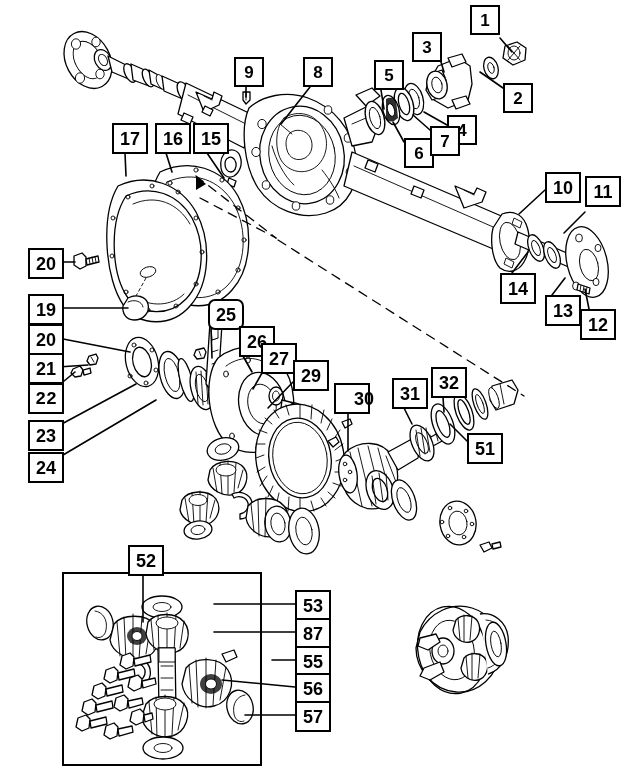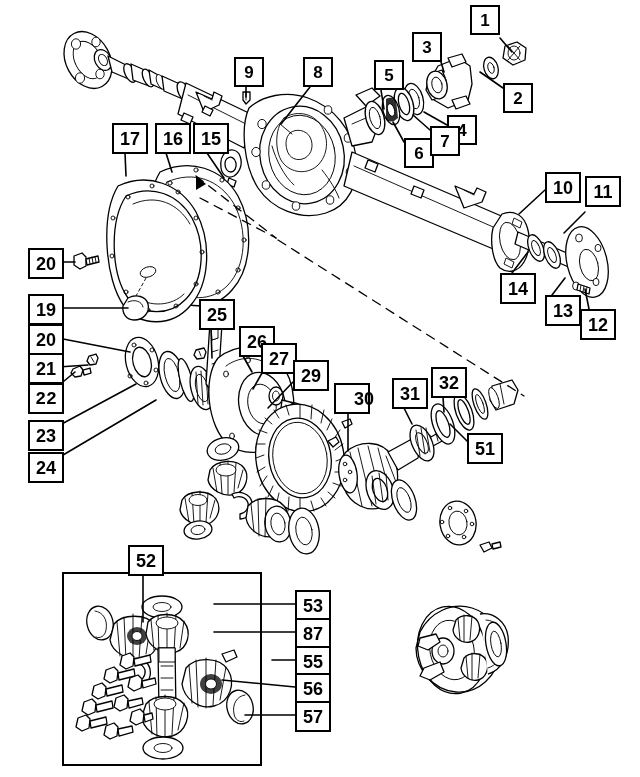--- a/index.html
+++ b/index.html
@@ -578,21 +578,21 @@
       <div class="callout c-md" style="left: 193px; top: 123px;">15</div>
       <div class="callout c-md" style="left: 155px; top: 123px;">16</div>
       <div class="callout c-md" style="left: 112px; top: 123px;">17</div>
       <div class="callout c-md" style="left: 28px; top: 248px;">20</div>
       <div class="callout c-md" style="left: 28px; top: 294px;">19</div>
       <div class="callout c-md" style="left: 28px; top: 324px; text-align: center;">20</div>
       <div class="callout c-md" style="left: 28px; top: 353px;">21</div>
       <div class="callout c-md" style="left: 28px; top: 383px; font-family: Liberation Mono, monospace;">22</div>
       <div class="callout c-md" style="left: 28px; top: 420px;">23</div>
       <div class="callout c-md" style="left: 28px; top: 452px;">24</div>
-      <div class="callout c-md" style="left: 199px; top: 299px;">25</div>
+      <div class="callout c-md" style="left: 208px; top: 299px; border-radius: 7px;">25</div>
       <div class="callout c-md" style="left: 239px; top: 326px;">26</div>
       <div class="callout c-md" style="left: 261px; top: 343px;">27</div>
       <div class="callout c-md" style="left: 293px; top: 360px;">29</div>
       <div class="callout c-md" style="left: 334px; top: 383px; padding-left: 24px;">30</div>
       <div class="callout c-md" style="left: 392px; top: 378px;">31</div>
       <div class="callout c-md" style="left: 431px; top: 367px;">32</div>
       <div class="callout c-md" style="left: 467px; top: 433px;">51</div>
       <div class="callout c-md" style="left: 128px; top: 545px;">52</div>
       <div class="callout c-md" style="left: 295px; top: 590px;">53</div>
       <div class="callout c-md" style="left: 295px; top: 618px;">87</div>

